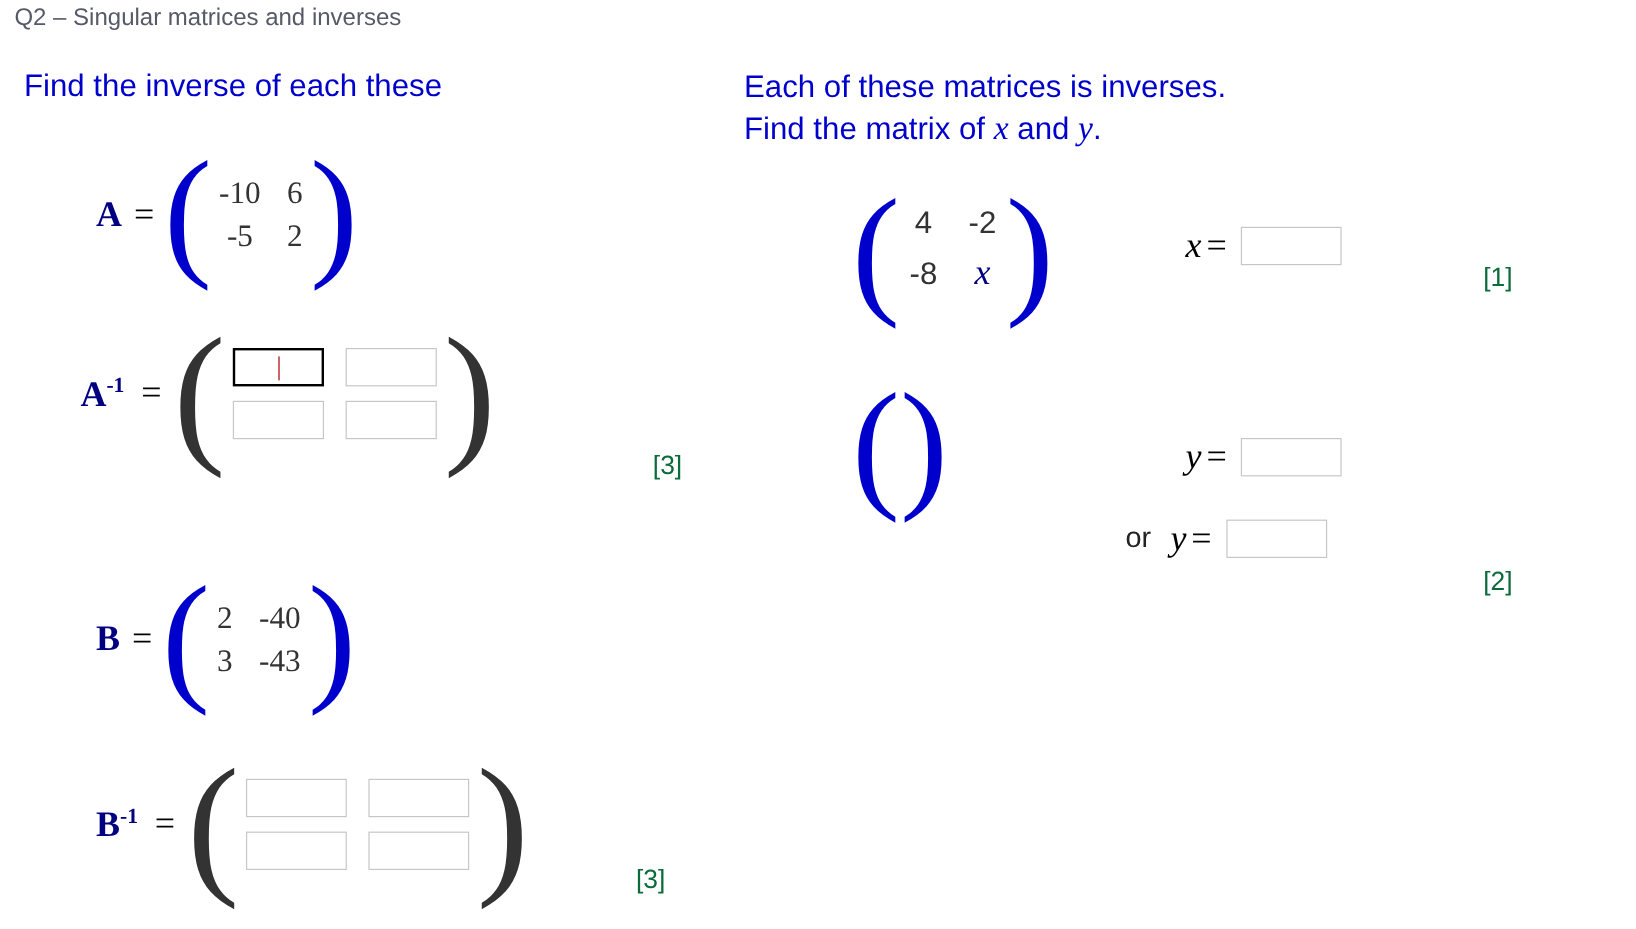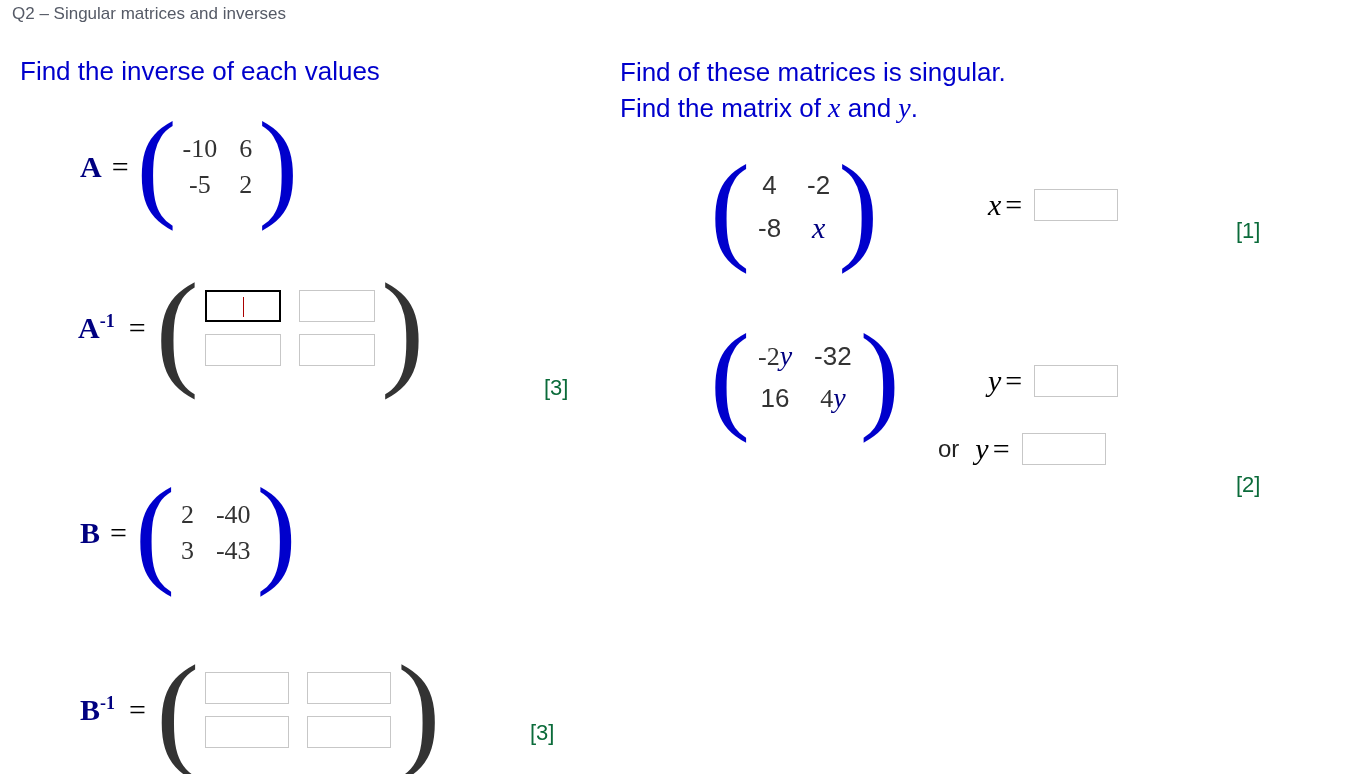--- a/index.html
+++ b/index.html
@@ -1,16 +1,16 @@
 <!DOCTYPE html>
 <html><head>
 <meta charset="utf-8">
 <style>
   html,body{margin:0;padding:0;font-family:Verdana,Geneva,sans-serif;color:#000;background:#fff;width:1363px;height:774px;overflow:hidden}
-  .title{font-size:17px;color:#555a66;padding:4px 0 0 6px}
+  .title{font-size:20px;color:#555a66;padding:4px 0 0 6px}
   .blue{color:#0000cc}
   .darkblue{color:#000080}
   .abs{position:absolute}
   .q-label{font-family:"Times New Roman",serif;font-size:30px;font-weight:bold}
   .eq{font-family:"Times New Roman",serif;font-size:30px;font-weight:normal}
   .sup{font-size:18px;vertical-align:super}
   .it{font-style:italic;font-family:"Times New Roman",serif}
   .mark{color:#0b6b3a;font-size:22px}
 
   
@@ -24,36 +24,36 @@
   .inputbox.active{border:2px solid #000}
   .cursor{display:inline-block;width:1px;height:20px;background:#a00;vertical-align:middle;margin-left:36px;margin-top:5px}
 
   .row{display:flex;align-items:center}
 </style>
 </head>
 <body>
 
 <div class="title abs" style="left:6px;top:0">Q2 – Singular matrices and inverses</div>
 
-<div class="abs blue" style="left:20px;top:56px;font-size:26px">Find the inverse of each values</div>
+<div class="abs blue" style="left:20px;top:56px;font-size:26px">Find the inverse of each these</div>
 
 <div class="abs row" style="left:80px;top:130px">
   <span class="q-label darkblue">A</span>
   <span class="eq" style="margin:0 8px 0 10px">=</span>
   <span class="paren" style="font-size:120px;line-height:60px;margin-top:-4px">(</span>
-  <div class="grid2" style="margin:4px 6px">
+  <div class="grid2" style="margin:16px 6px">
     <span>-10</span>
     <span>6</span>
     <span>-5</span>
     <span>2</span>
   </div>
   <span class="paren" style="font-size:120px;line-height:60px;margin-top:-4px">)</span>
 </div>
 
-<div class="abs row" style="left:78px;top:290px">
+<div class="abs row" style="left:67px;top:290px">
   <span class="q-label darkblue"><span>A</span><span class="sup">-1</span></span>
   <span class="eq" style="margin:0 10px 0 14px">=</span>
   <span class="paren" style="font-size:130px;line-height:64px;color:#333">(</span>
   <div style="display:grid;grid-template-columns:auto auto;gap:12px 18px;margin:0 6px">
     <div class="inputbox w70 active"><span class="cursor"></span></div>
     <div class="inputbox w70"></div>
     <div class="inputbox w70"></div>
     <div class="inputbox w70"></div>
   </div>
   <span class="paren" style="font-size:130px;line-height:64px;color:#333">)</span>
@@ -66,36 +66,36 @@
   <span class="paren" style="font-size:120px;line-height:60px;margin-top:-4px">(</span>
   <div class="grid2" style="margin:0 6px">
     <span>2</span>
     <span>-40</span>
     <span>3</span>
     <span>-43</span>
   </div>
   <span class="paren" style="font-size:120px;line-height:60px;margin-top:-4px">)</span>
 </div>
 
-<div class="abs row" style="left:80px;top:672px">
+<div class="abs row" style="left:80px;top:649px">
   <span class="q-label darkblue"><span>B</span><span class="sup">-1</span></span>
   <span class="eq" style="margin:0 10px 0 14px">=</span>
   <span class="paren" style="font-size:130px;line-height:64px;color:#333">(</span>
   <div style="display:grid;grid-template-columns:auto auto;gap:12px 18px;margin:0 6px">
     <div class="inputbox w82"></div>
     <div class="inputbox w82"></div>
     <div class="inputbox w82"></div>
     <div class="inputbox w82"></div>
   </div>
   <span class="paren" style="font-size:130px;line-height:64px;color:#333">)</span>
 </div>
 <div class="abs mark" style="left:530px;top:720px">[3]</div>
 
 <div class="abs blue" style="left:620px;top:56px;font-size:26px;line-height:1.3">
-  <span>Find of these matrices is singular.</span><br>
+  <span>Each of these matrices is inverses.</span><br>
   <span>Find the matrix of </span><span class="it" style="font-size:28px">x</span><span> and </span><span class="it" style="font-size:28px">y</span><span>.</span>
 </div>
 
 <div class="abs row" style="left:710px;top:170px">
   <span class="paren" style="font-size:120px;line-height:60px">(</span>
   <div style="display:grid;grid-template-columns:auto auto;gap:10px 26px;margin:0 8px;align-items:center;justify-items:center">
     <span style="font-size:26px;color:#333">4</span>
     <span style="font-size:26px;color:#333">-2</span>
     <span style="font-size:26px;color:#333">-8</span>
     <span class="it darkblue" style="font-size:30px">x</span>
@@ -104,26 +104,20 @@
 </div>
 <div class="abs row" style="left:988px;top:188px">
   <span class="it" style="font-size:30px">x</span>
   <span class="eq" style="margin:0 12px 0 4px"> =</span>
   <div class="inputbox w82"></div>
 </div>
 <div class="abs mark" style="left:1236px;top:218px">[1]</div>
 
 <div class="abs row" style="left:710px;top:340px">
   <span class="paren" style="font-size:120px;line-height:60px">(</span>
-  <div style="display:grid;grid-template-columns:auto auto;gap:10px 22px;margin:0 8px;align-items:center;justify-items:center">
-    <span class="darkblue" style="font-size:28px;font-family:'Times New Roman',serif"><span style="font-family:Verdana;color:#333;font-size:26px">-2</span><span class="it">y</span></span>
-    <span style="font-size:26px;color:#333">-32</span>
-    <span style="font-size:26px;color:#333">16</span>
-    <span class="darkblue" style="font-size:28px;font-family:'Times New Roman',serif"><span style="font-family:Verdana;color:#333;font-size:26px">4</span><span class="it">y</span></span>
-  </div>
   <span class="paren" style="font-size:120px;line-height:60px">)</span>
 </div>
 <div class="abs row" style="left:988px;top:364px">
   <span class="it" style="font-size:30px">y</span>
   <span class="eq" style="margin:0 12px 0 4px"> =</span>
   <div class="inputbox w82"></div>
 </div>
 <div class="abs row" style="left:938px;top:432px">
   <span style="font-size:24px;color:#222">or</span>
   <span class="it" style="font-size:30px;margin-left:16px">y</span>

